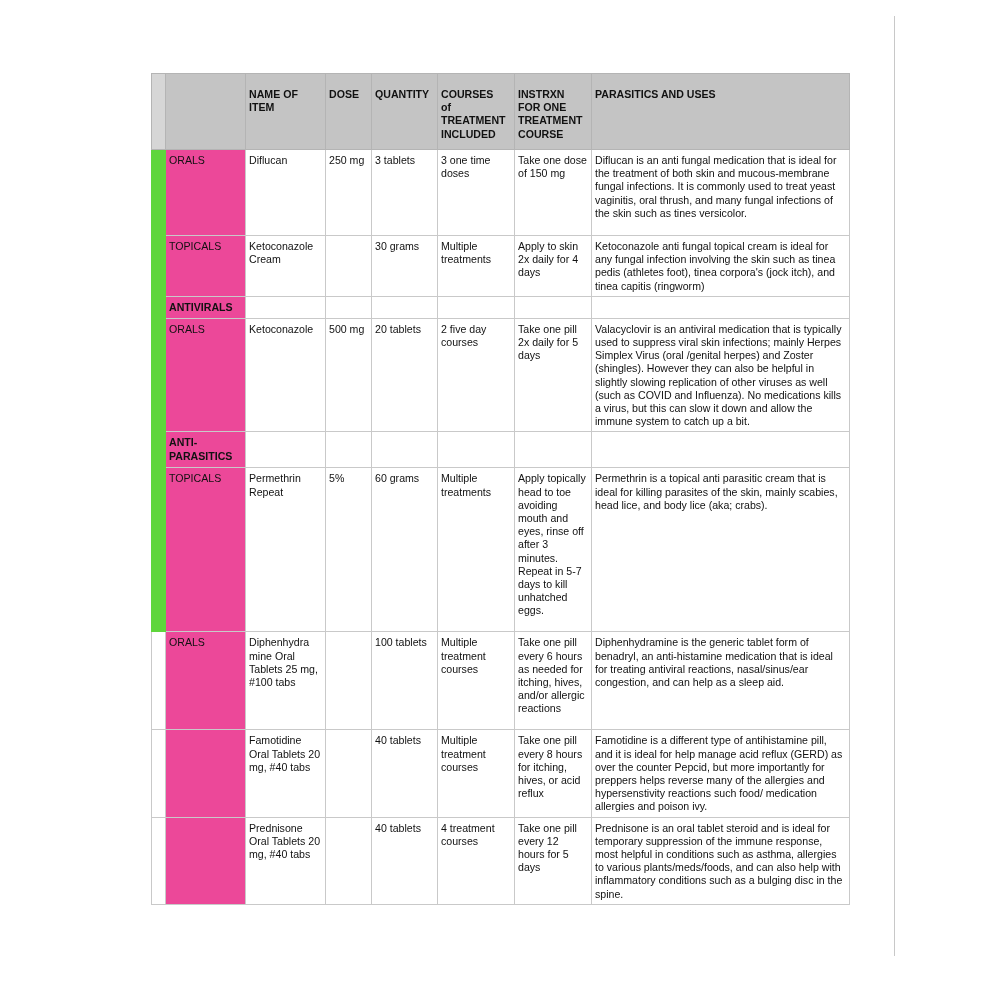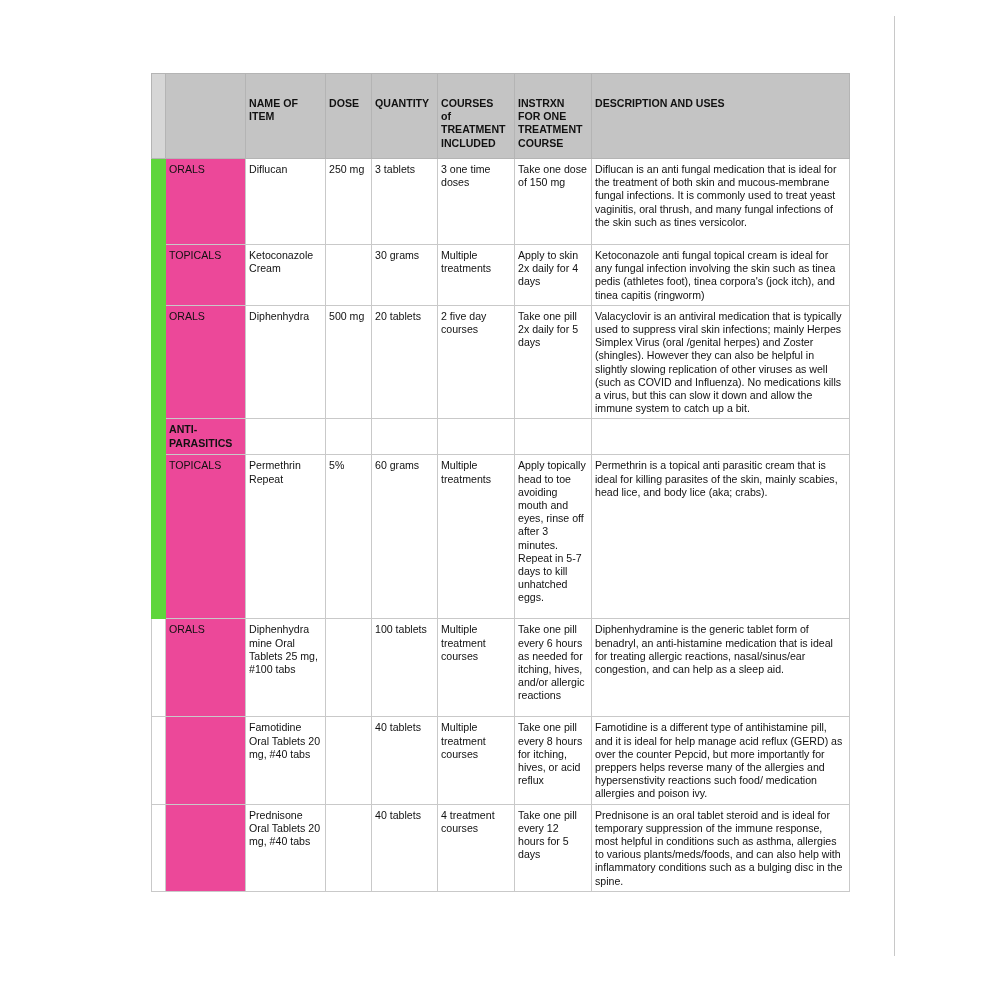--- a/index.html
+++ b/index.html
@@ -41,21 +41,21 @@
     vertical-align: top;
     padding: 4px 3px 3px 3px;
     text-align: left;
     word-wrap: break-word;
     white-space: pre-line;
   }
   table.grid th {
     background: #c4c4c4;
     font-weight: bold;
     height: 58px;
-    padding-top: 23px;
+    padding-top: 14px;
     border-color: #b4b4b4;
   }
   .col-marker { width: 14px; padding: 0 !important; }
   .col-cat { width: 75px; }
   .col-name { width: 74px; }
   .col-dose { width: 41px; }
   .col-qty { width: 61px; }
   .col-courses { width: 70px; }
   .col-instr { width: 71px; }
   .col-desc { width: auto; }
@@ -100,21 +100,21 @@
         <th>DOSE</th>
         <th>QUANTITY</th>
         <th>COURSES
 of
 TREATMENT
 INCLUDED</th>
         <th>INSTRXN
 FOR ONE
 TREATMENT
 COURSE</th>
-        <th>DESCRIPTION AND USES</th>
+        <th>PARASITICS AND USES</th>
       </tr>
     </thead>
     <tbody>
 
       <tr style="height:86px">
         <td class="marker green"></td>
         <td class="cat">ORALS</td>
         <td>Diflucan</td>
         <td class="dose">250 mg</td>
         <td>3 tablets</td>
@@ -127,25 +127,35 @@
         <td class="marker green"></td>
         <td class="cat">TOPICALS</td>
         <td>Ketoconazole Cream</td>
         <td class="dose"></td>
         <td>30 grams</td>
         <td>Multiple treatments</td>
         <td>Apply to skin 2x daily for 4 days</td>
         <td>Ketoconazole anti fungal topical cream is ideal for any fungal infection involving the skin such as tinea pedis (athletes foot), tinea corpora's (jock itch), and tinea capitis (ringworm)</td>
       </tr>
 
+      <tr class="section-row">
+        <td class="marker green"></td>
+        <td class="cat section">ANTIVIRALS</td>
+        <td></td>
+        <td></td>
+        <td></td>
+        <td></td>
+        <td></td>
+        <td></td>
+      </tr>
 
       <tr style="height:112px">
         <td class="marker green"></td>
         <td class="cat">ORALS</td>
-        <td>Diphenhydra</td>
+        <td>Ketoconazole</td>
         <td class="dose">500 mg</td>
         <td>20 tablets</td>
         <td>2 five day courses</td>
         <td>Take one pill 2x daily for 5 days</td>
         <td>Valacyclovir is an antiviral medication that is typically used to suppress viral skin infections; mainly Herpes Simplex Virus (oral /genital herpes) and Zoster (shingles). However they can also be helpful in slightly slowing replication of other viruses as well (such as COVID and Influenza). No medications kills a virus, but this can slow it down and allow the immune system to catch up a bit.</td>
       </tr>
 
       <tr class="section-row tall">
         <td class="marker green"></td>
         <td class="cat section">ANTI-
@@ -171,21 +181,21 @@
 
 
       <tr style="height:98px">
         <td class="marker"></td>
         <td class="cat">ORALS</td>
         <td>Diphenhydra mine Oral Tablets 25 mg, #100 tabs</td>
         <td class="dose"></td>
         <td>100 tablets</td>
         <td>Multiple treatment courses</td>
         <td>Take one pill every 6 hours as needed for itching, hives, and/or allergic reactions</td>
-        <td>Diphenhydramine is the generic tablet form of benadryl, an anti-histamine medication that is ideal for treating allergic reactions, nasal/sinus/ear congestion, and can help as a sleep aid.</td>
+        <td>Diphenhydramine is the generic tablet form of benadryl, an anti-histamine medication that is ideal for treating antiviral reactions, nasal/sinus/ear congestion, and can help as a sleep aid.</td>
       </tr>
 
       <tr style="height:86px">
         <td class="marker"></td>
         <td class="cat"></td>
         <td>Famotidine Oral Tablets 20 mg, #40 tabs</td>
         <td class="dose"></td>
         <td>40 tablets</td>
         <td>Multiple treatment courses</td>
         <td>Take one pill every 8 hours for itching, hives, or acid reflux</td>

